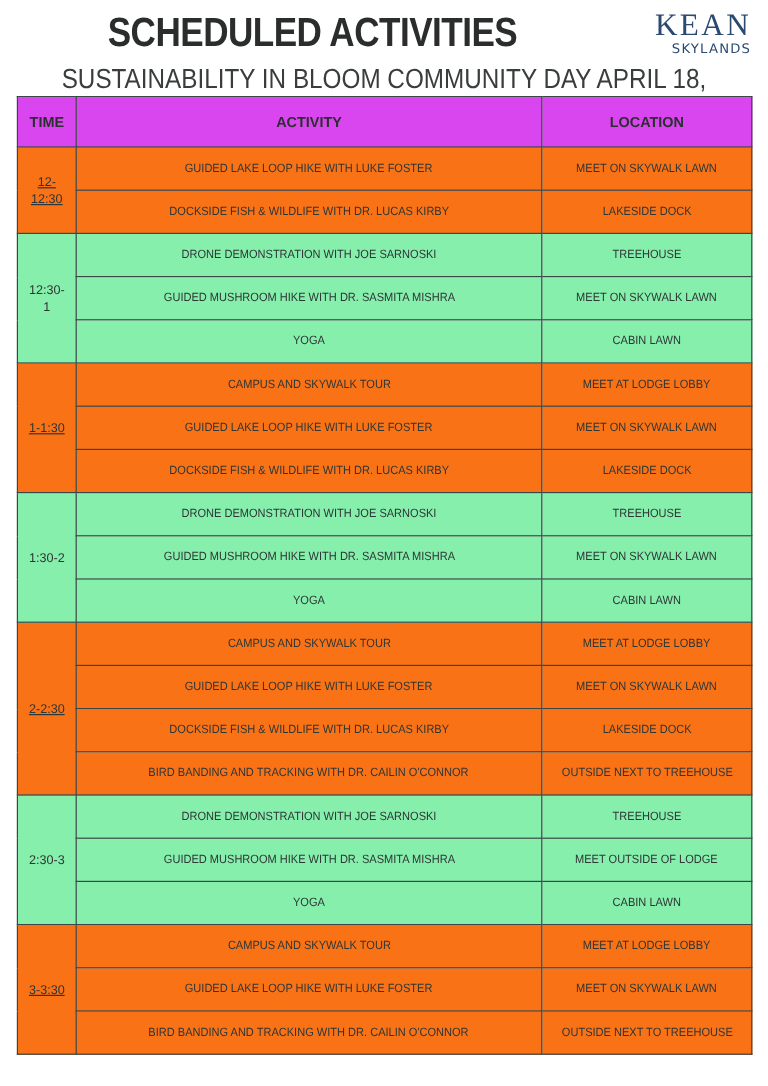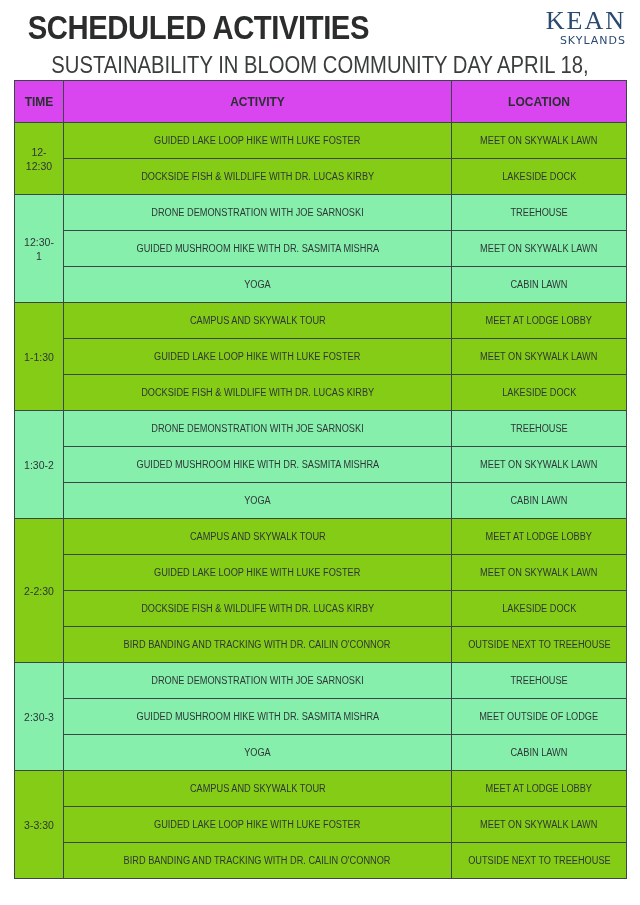--- a/index.html
+++ b/index.html
@@ -1,27 +1,27 @@
 <!DOCTYPE html>
 <html><head>
 <meta charset="utf-8">
 <style>
   html, body { margin:0; padding:0; background:#ffffff; }
   body { width:640px; height:905px; position:relative; overflow:hidden; font-family:"Liberation Sans", sans-serif; color:#2f3a3a; }
-  .title { position:absolute; left:0; width:520px; top:8px; text-align:left; }
+  .title { position:absolute; left:0; width:520px; top:8px; text-align:center; }
   .title h1 { margin:0; display:inline-block; font-family:"Liberation Sans", sans-serif; font-weight:bold; font-size:34px; color:#2b2d2d; letter-spacing:-0.5px; transform:scaleX(0.86); }
   .logo { position:absolute; left:540px; top:8px; width:86px; text-align:right; }
   .logo .kean { font-family:"Liberation Serif", serif; font-size:26px; color:#2a4a72; letter-spacing:2px; line-height:26px; }
   .logo .sky { font-family:"DejaVu Sans", sans-serif; font-weight:normal; font-size:11px; color:#2a4a72; letter-spacing:1px; line-height:13px; }
   .subtitle { position:absolute; left:0; width:640px; top:52px; text-align:center; font-size:23px; color:#3a3d3d; }
   .subtitle span { display:inline-block; transform:scaleX(0.88); }
   table { position:absolute; left:14px; top:80px; width:612px; border-collapse:collapse; table-layout:fixed; }
   td, th { border:1.5px solid #3b4646; text-align:center; font-size:10px; color:#2e3636; padding:0; height:35px; font-weight:normal; }
   th { height:41px; background:#d946ef; font-weight:bold; font-size:12px; color:#2a2f2f; }
-  .blue td { background:#84cc16; }
+  .blue td { background:#f97316;text-decoration:underline; }
   .green td { background:#86efac; }
   td.time { font-size:10.5px; line-height:14px; }
   .cond { display:inline-block; transform:scaleX(0.92); }
 </style>
 </head>
 <body>
 
 <div class="title">
   <h1>SCHEDULED ACTIVITIES</h1>
 </div>

